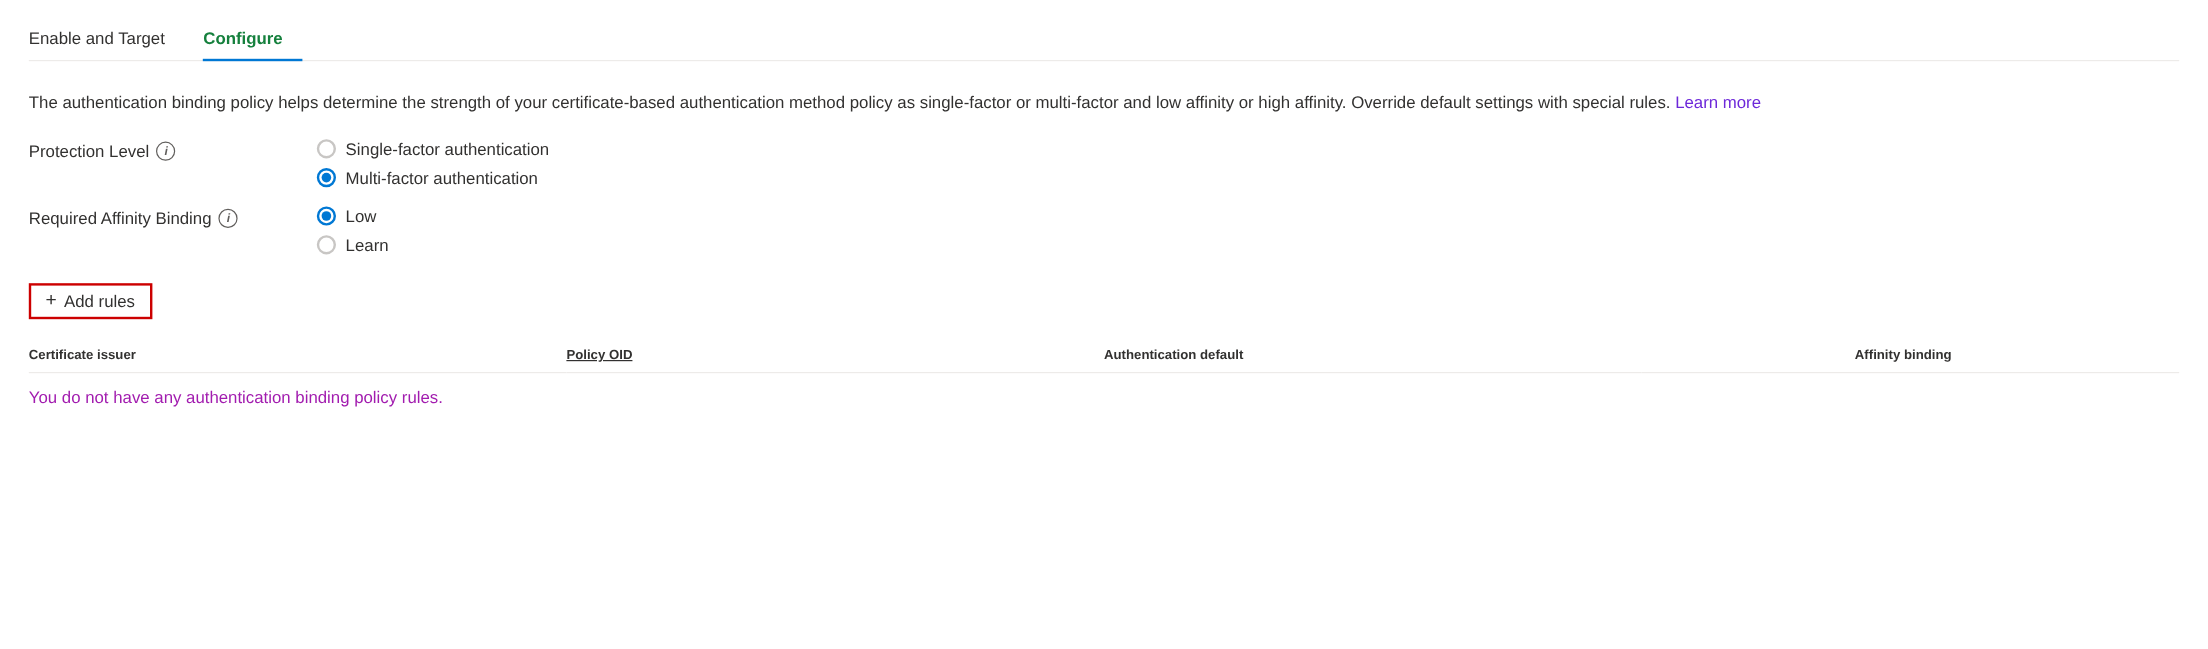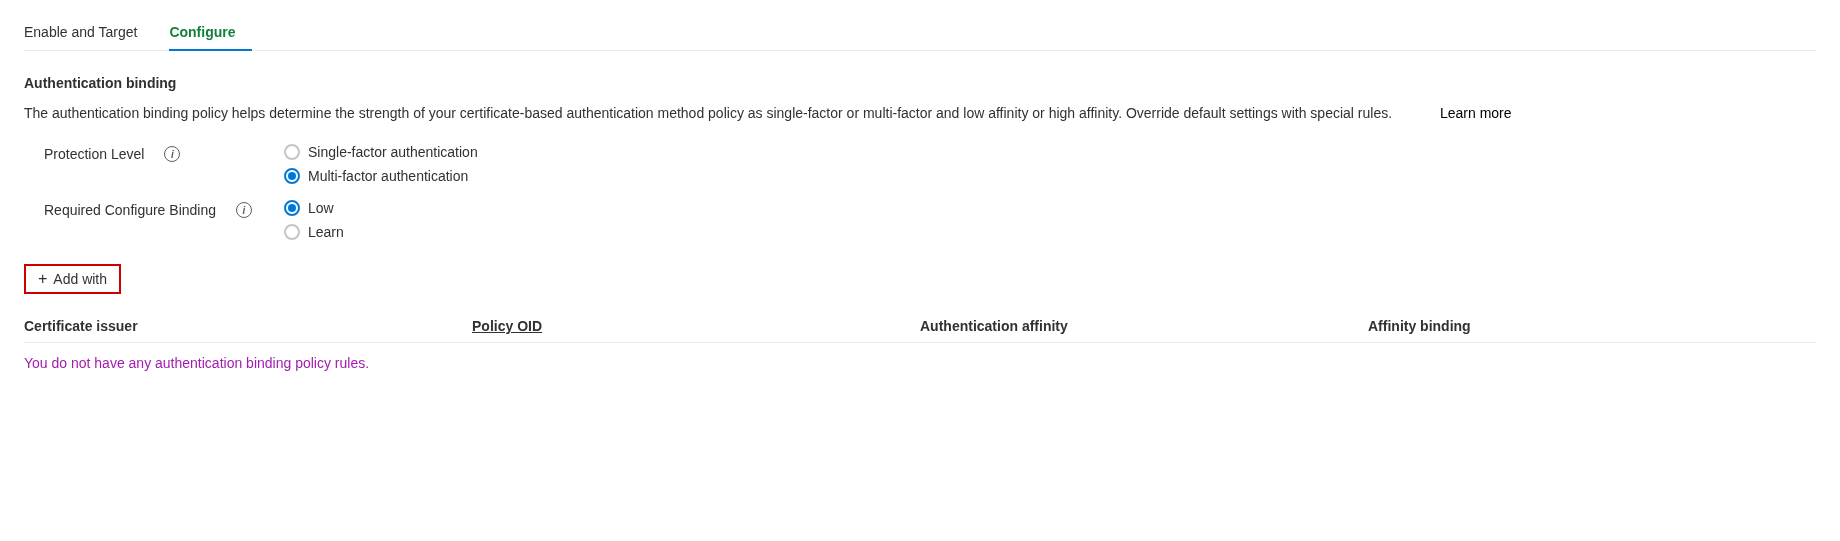--- a/index.html
+++ b/index.html
@@ -71,42 +71,40 @@
 
     .description {
       font-size: 14px;
       color: #323130;
       line-height: 1.5;
       margin-bottom: 20px;
       max-width: 1780px;
     }
 
     .description a {
-      color: #000000;
+      color: #6d28d9;
       text-decoration: none;
       cursor: pointer;
-      margin-left: 44px;
     }
 
     
     .form-row {
       display: flex;
       align-items: flex-start;
       margin-bottom: 16px;
     }
 
     .form-label {
       display: flex;
       align-items: center;
-      gap: 20px;
+      gap: 6px;
       min-width: 240px;
       padding-top: 2px;
       font-size: 14px;
       color: #323130;
-      margin-left: 20px;
     }
 
     .info-icon {
       display: inline-flex;
       align-items: center;
       justify-content: center;
       width: 16px;
       height: 16px;
       border-radius: 50%;
       border: 1px solid #605e5c;
@@ -187,21 +185,21 @@
 
     
     .rules-table {
       width: 100%;
       border-collapse: collapse;
     }
 
     .rules-table th {
       text-align: left;
       font-weight: 700;
-      font-size: 14px;
+      font-size: 11px;
       color: #323130;
       padding: 8px 12px 8px 0;
       border-bottom: 1px solid #edebe9;
     }
 
     .rules-table th:first-child {
       padding-left: 0;
       width: 25%;
     }
 
@@ -209,41 +207,41 @@
       width: 25%;
       text-decoration: underline;
     }
 
     .rules-table th:nth-child(3) {
       width: 25%;
     }
 
     .rules-table th:nth-child(4) {
       width: 25%;
+      text-align: center;
     }
 
     .rules-table td {
       padding: 12px 12px 12px 0;
       font-size: 14px;
       color: #a21caf;
     }
   </style>
 </head>
 <body>
 
 <div class="page-container">
 
   
   <div class="tabs">
     <div class="tab">Enable and Target</div>
     <div class="tab active">Configure</div>
   </div>
 
   
-  <div class="section-title">Authentication binding</div>
 
   
   <div class="description">
     <span>The authentication binding policy helps determine the strength of your certificate-based authentication method policy as single-factor or multi-factor and low affinity or high affinity. Override default settings with special rules.</span>
     <a>Learn more</a>
   </div>
 
   
   <div class="form-row">
     <div class="form-label">
@@ -258,48 +256,48 @@
       <label class="radio-option">
         <input type="radio" class="radio-input" name="protection-level" checked="" style="">
         <span>Multi-factor authentication</span>
       </label>
     </div>
   </div>
 
   
   <div class="form-row">
     <div class="form-label">
-      <span>Required Configure Binding</span>
+      <span>Required Affinity Binding</span>
       <span class="info-icon">i</span>
     </div>
     <div class="radio-group">
       <label class="radio-option">
         <input type="radio" class="radio-input" name="affinity-binding" checked="" style="">
         <span>Low</span>
       </label>
       <label class="radio-option">
         <input type="radio" class="radio-input" name="affinity-binding" style="">
         <span>Learn</span>
       </label>
     </div>
   </div>
 
   
   <button class="add-rule-btn">
     <span class="plus-icon">+</span>
-    <span>Add with</span>
+    <span>Add rules</span>
   </button>
 
   
   <table class="rules-table">
     <thead>
       <tr>
         <th>Certificate issuer</th>
         <th>Policy OID</th>
-        <th>Authentication affinity</th>
+        <th>Authentication default</th>
         <th>Affinity binding</th>
       </tr>
     </thead>
     <tbody>
       <tr>
         <td colspan="4">You do not have any authentication binding policy rules.</td>
       </tr>
     </tbody>
   </table>
 

